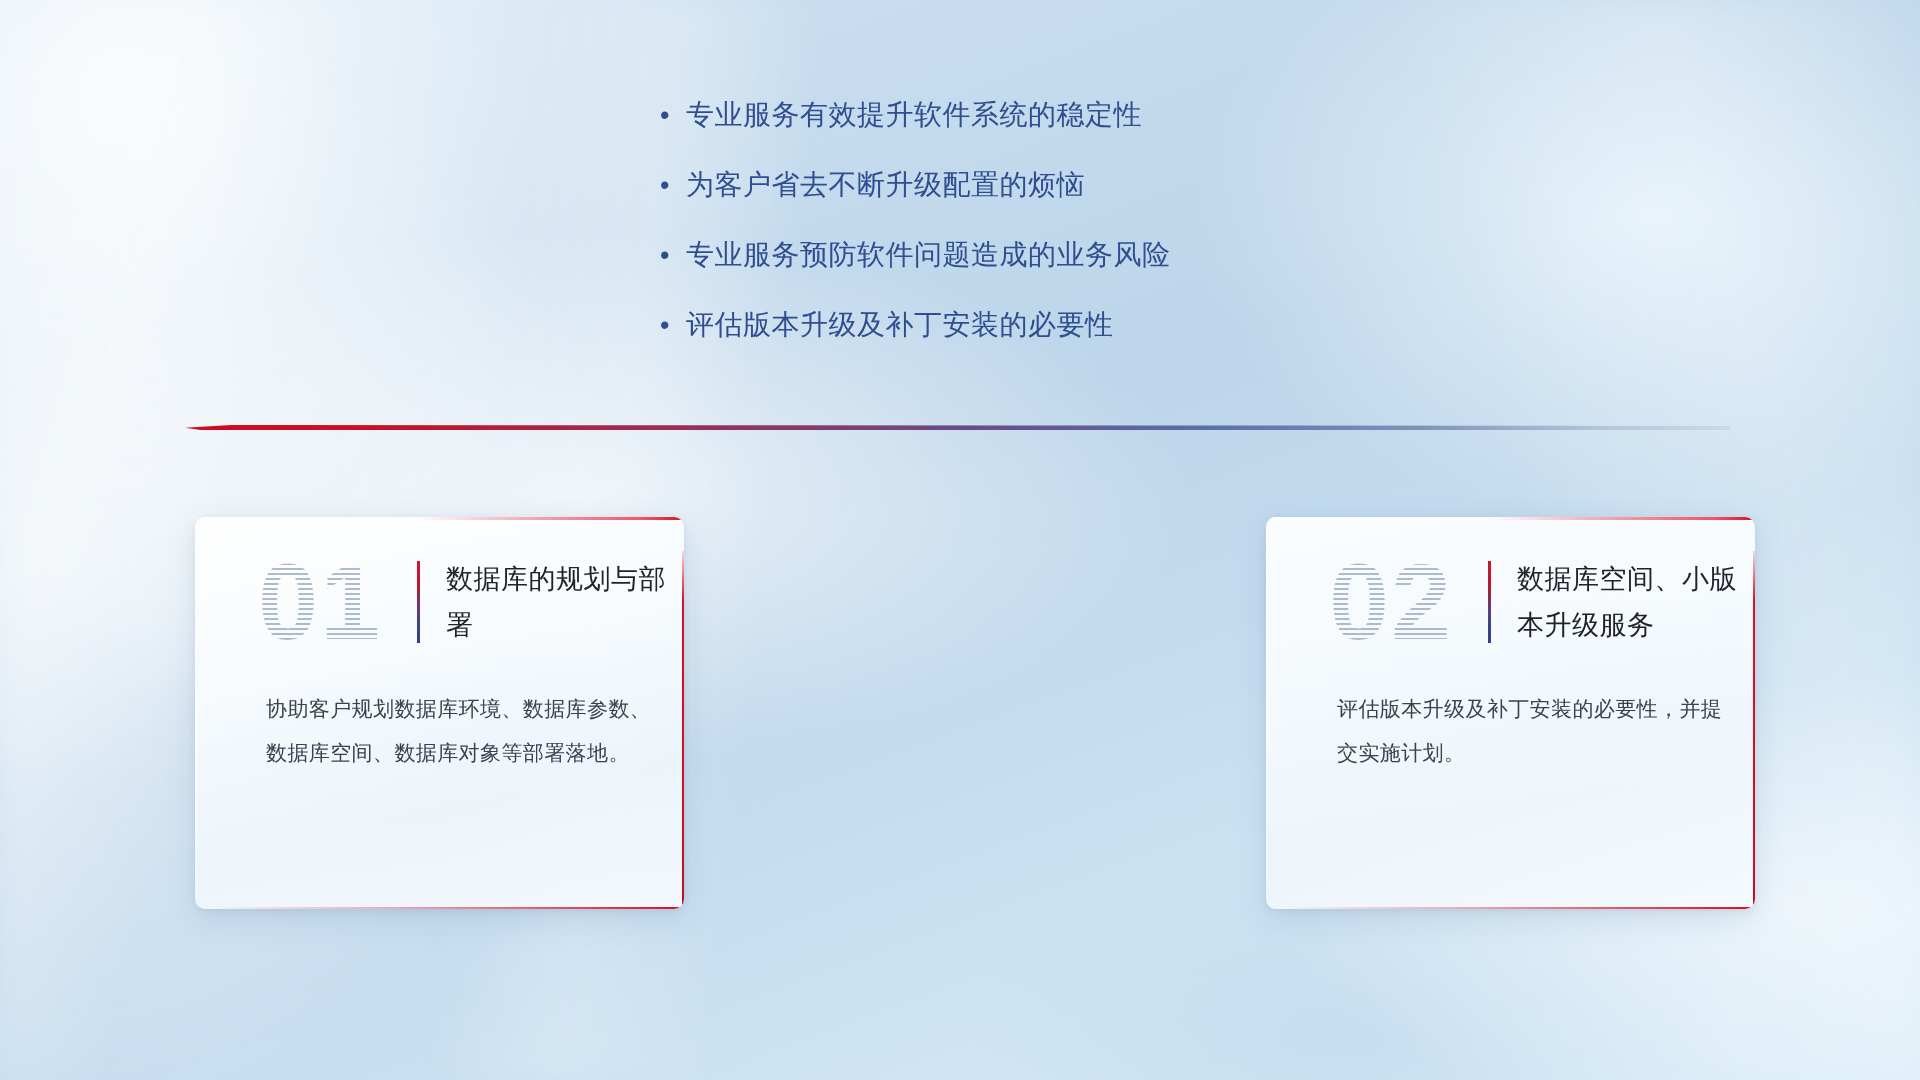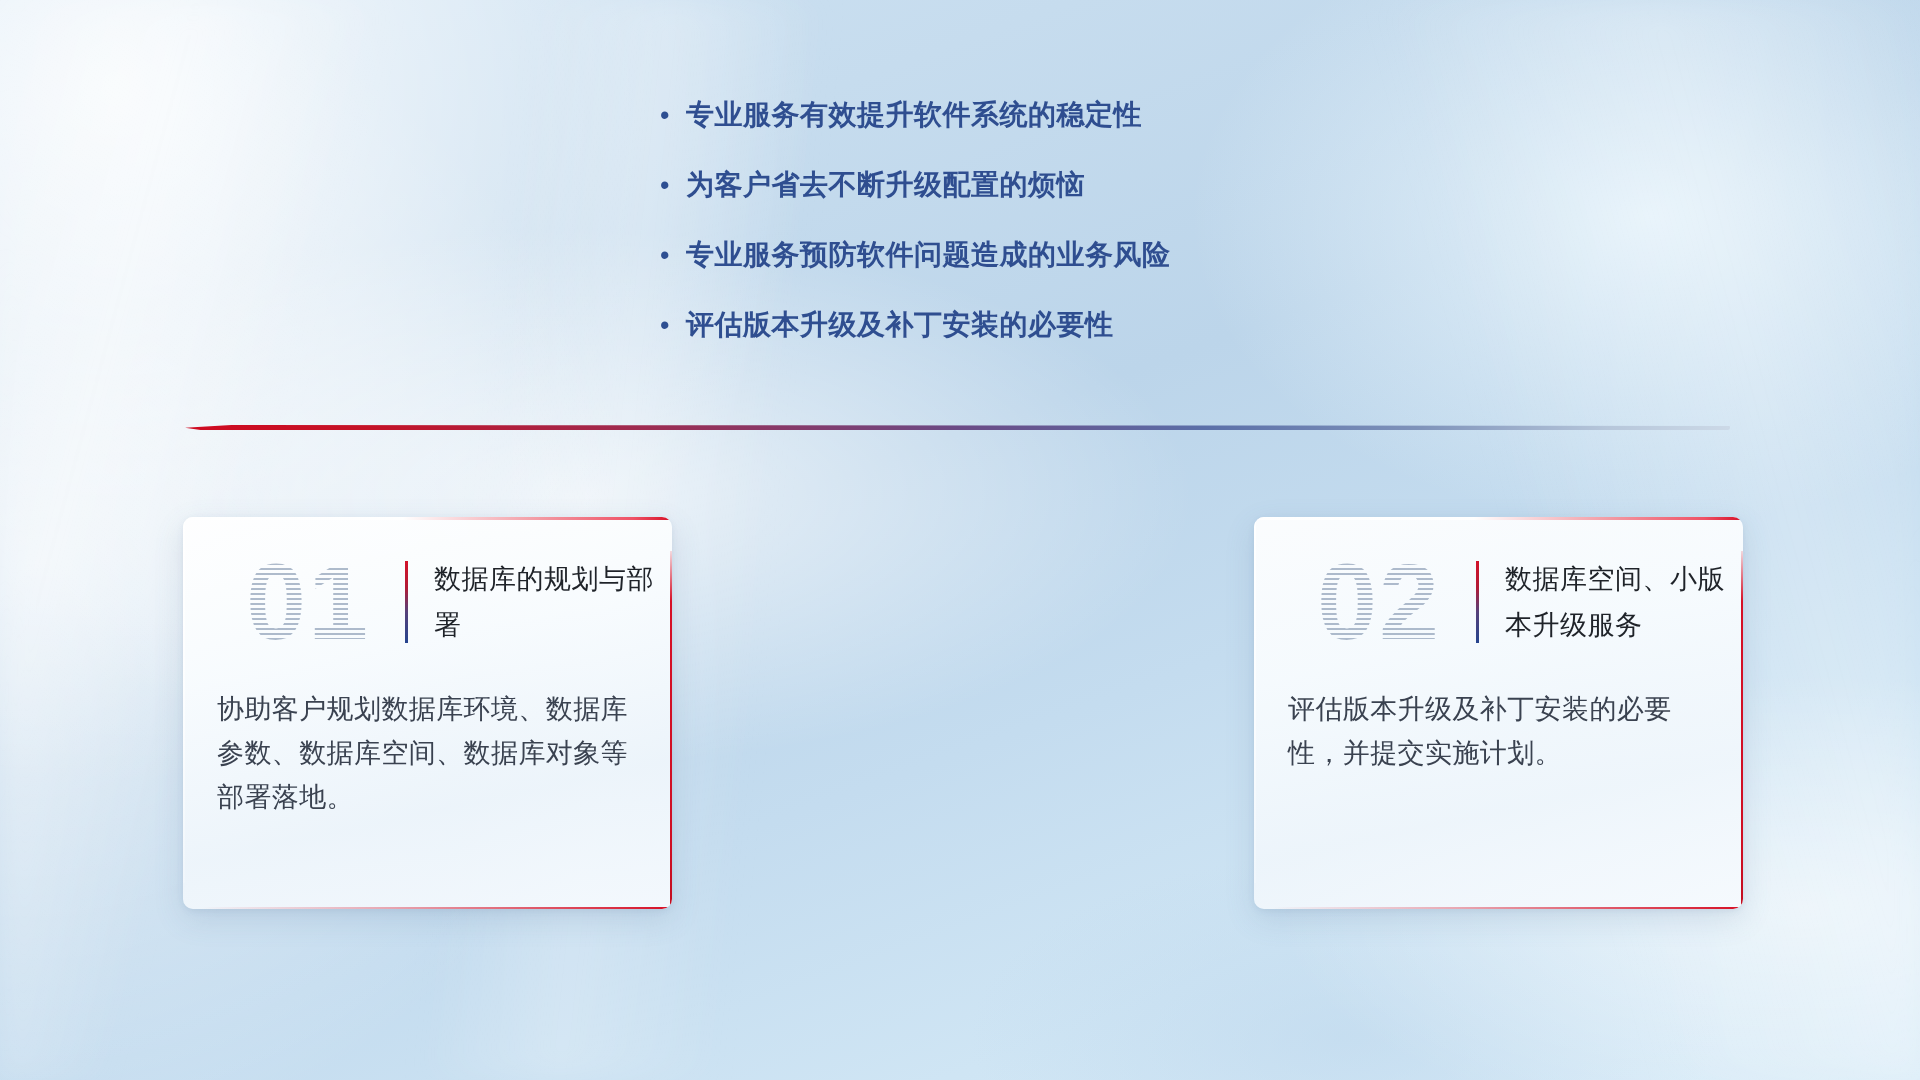--- a/index.html
+++ b/index.html
@@ -37,37 +37,37 @@
   .bullet{
     display:flex;align-items:flex-start;
     margin-bottom:30px;
   }
   .bullet-dot{
     width:26px;flex:0 0 26px;color:#2e4f92;font-size:27px;line-height:40px;
     text-align:left;
   }
   .bullet-text{
     font-size:28px;line-height:40px;color:#2f4e90;letter-spacing:.5px;
-    font-weight:700;
+    font-weight:400;
   }
 
   
   .divider-wrap{
     position:absolute;left:185px;top:422px;width:1545px;height:12px;
   }
   .divider{
     position:absolute;left:0;top:3px;width:100%;height:5px;
     background:linear-gradient(90deg,#cf0a20 0%,#c41227 12%,#9d2c52 30%,#6b4a85 50%,#5b6fa8 66%,#7f93ba 80%,#b6c6da 92%,#ccd9e7 100%);
     border-radius:3px;
     clip-path:polygon(0% 55%, 3% 0%, 100% 18%, 100% 100%, 1% 100%);
   }
 
   
   .cards{
-    position:absolute;left:183px;top:517px;width:1560px;height:395px;
+    position:absolute;left:195px;top:517px;width:1560px;height:395px;
     display:flex;justify-content:space-between;
   }
   .card{
     position:relative;width:489px;height:392px;
     border-radius:10px;
     background:linear-gradient(168deg, rgba(255,255,255,.93) 0%, rgba(250,253,255,.90) 35%, rgba(241,247,252,.88) 70%, rgba(246,250,254,.93) 100%);
     box-shadow:0 10px 30px rgba(80,110,150,.16), 0 2px 6px rgba(80,110,150,.10);
     overflow:hidden;
   }
   
@@ -112,22 +112,22 @@
   .card-sep{
     width:3px;height:82px;flex:0 0 3px;margin:0 26px 0 2px;
     background:linear-gradient(180deg,#d3132a 0%,#b31a35 32%,#56417a 62%,#25448e 100%);
   }
   .card-title{
     font-size:27px;line-height:46px;color:#1f2329;font-weight:500;
     letter-spacing:.5px;
     max-width:235px;
   }
   .card-body{
-    padding:0 32px 0 34px;
-    font-size:27px;line-height:44px;color:#3a4250;letter-spacing:.4px;
+    padding:0 32px 0 24px;
+    font-size:21px;line-height:44px;color:#3a4250;letter-spacing:.4px;margin-left:47px;
   }
 </style>
 </head>
 <body>
 
 <div id="slide">
 
   <div class="bullets">
 
     <div class="bullet">

